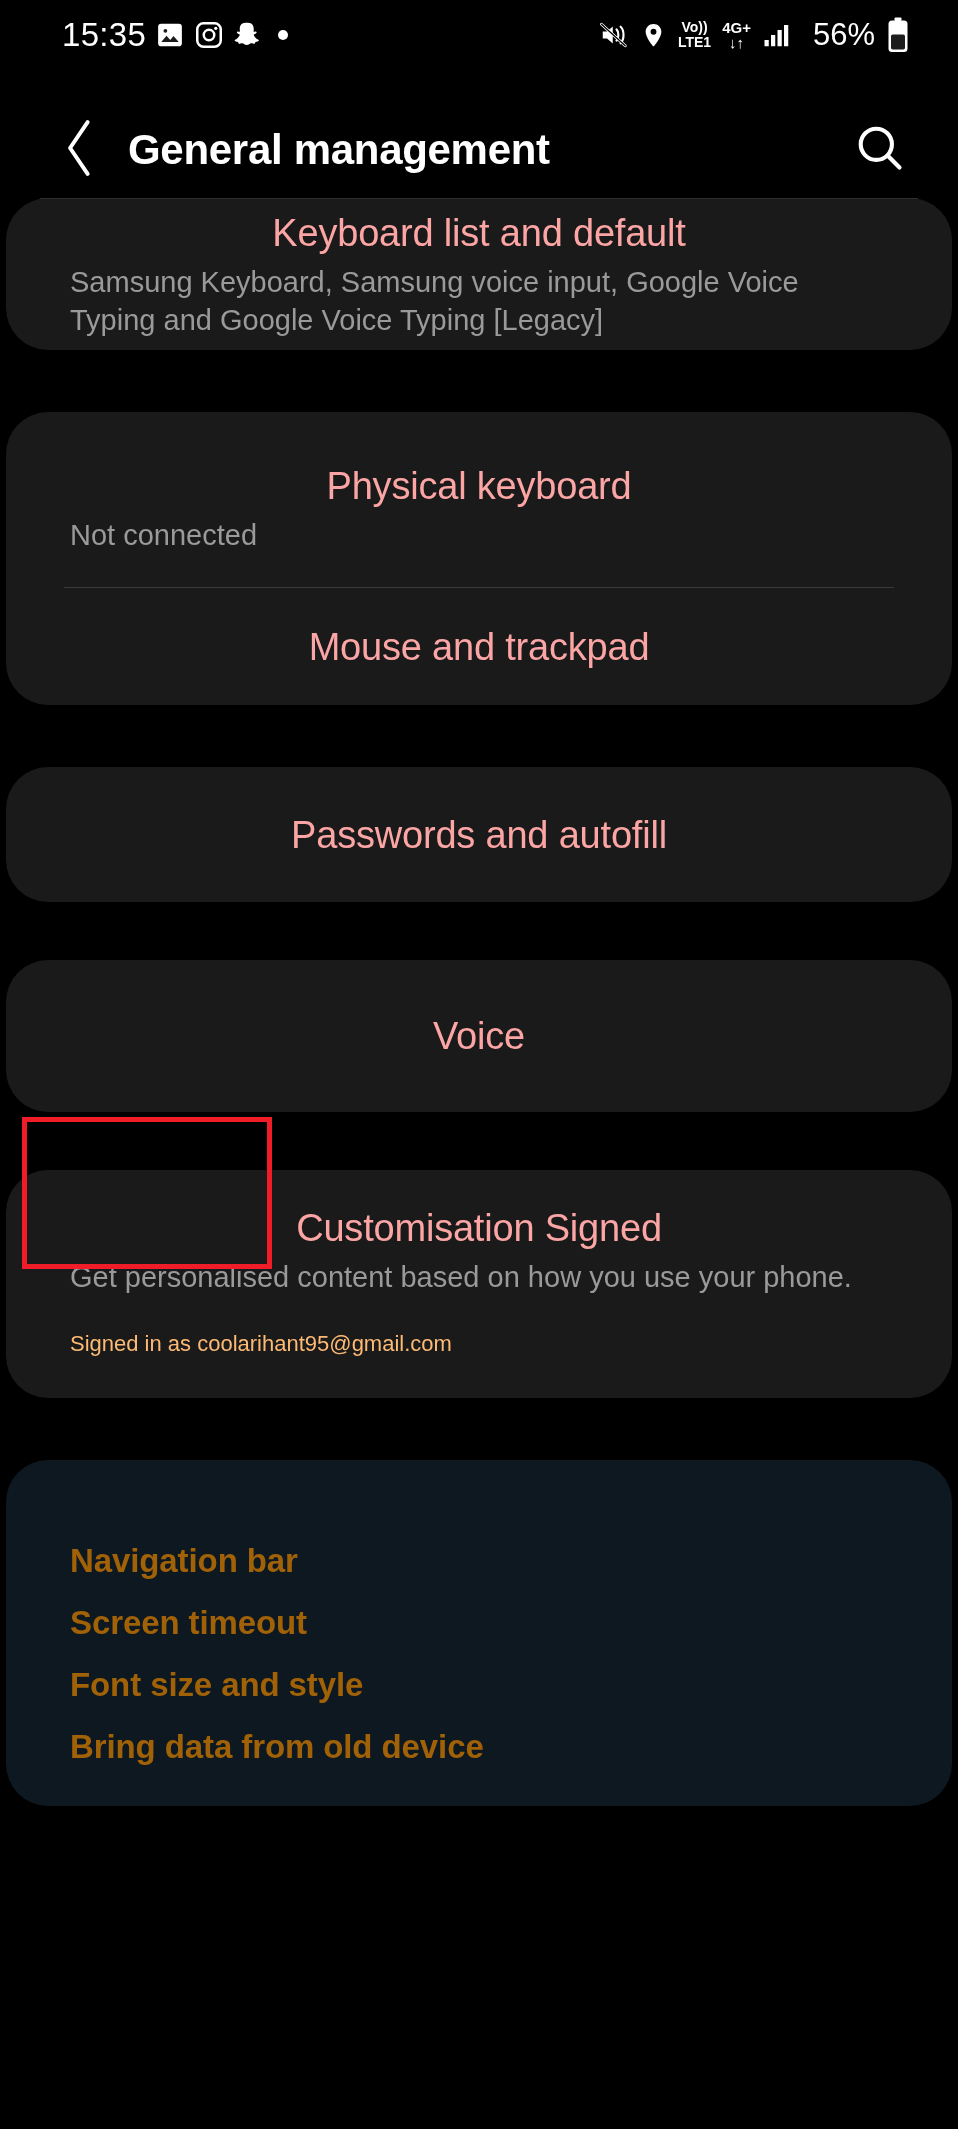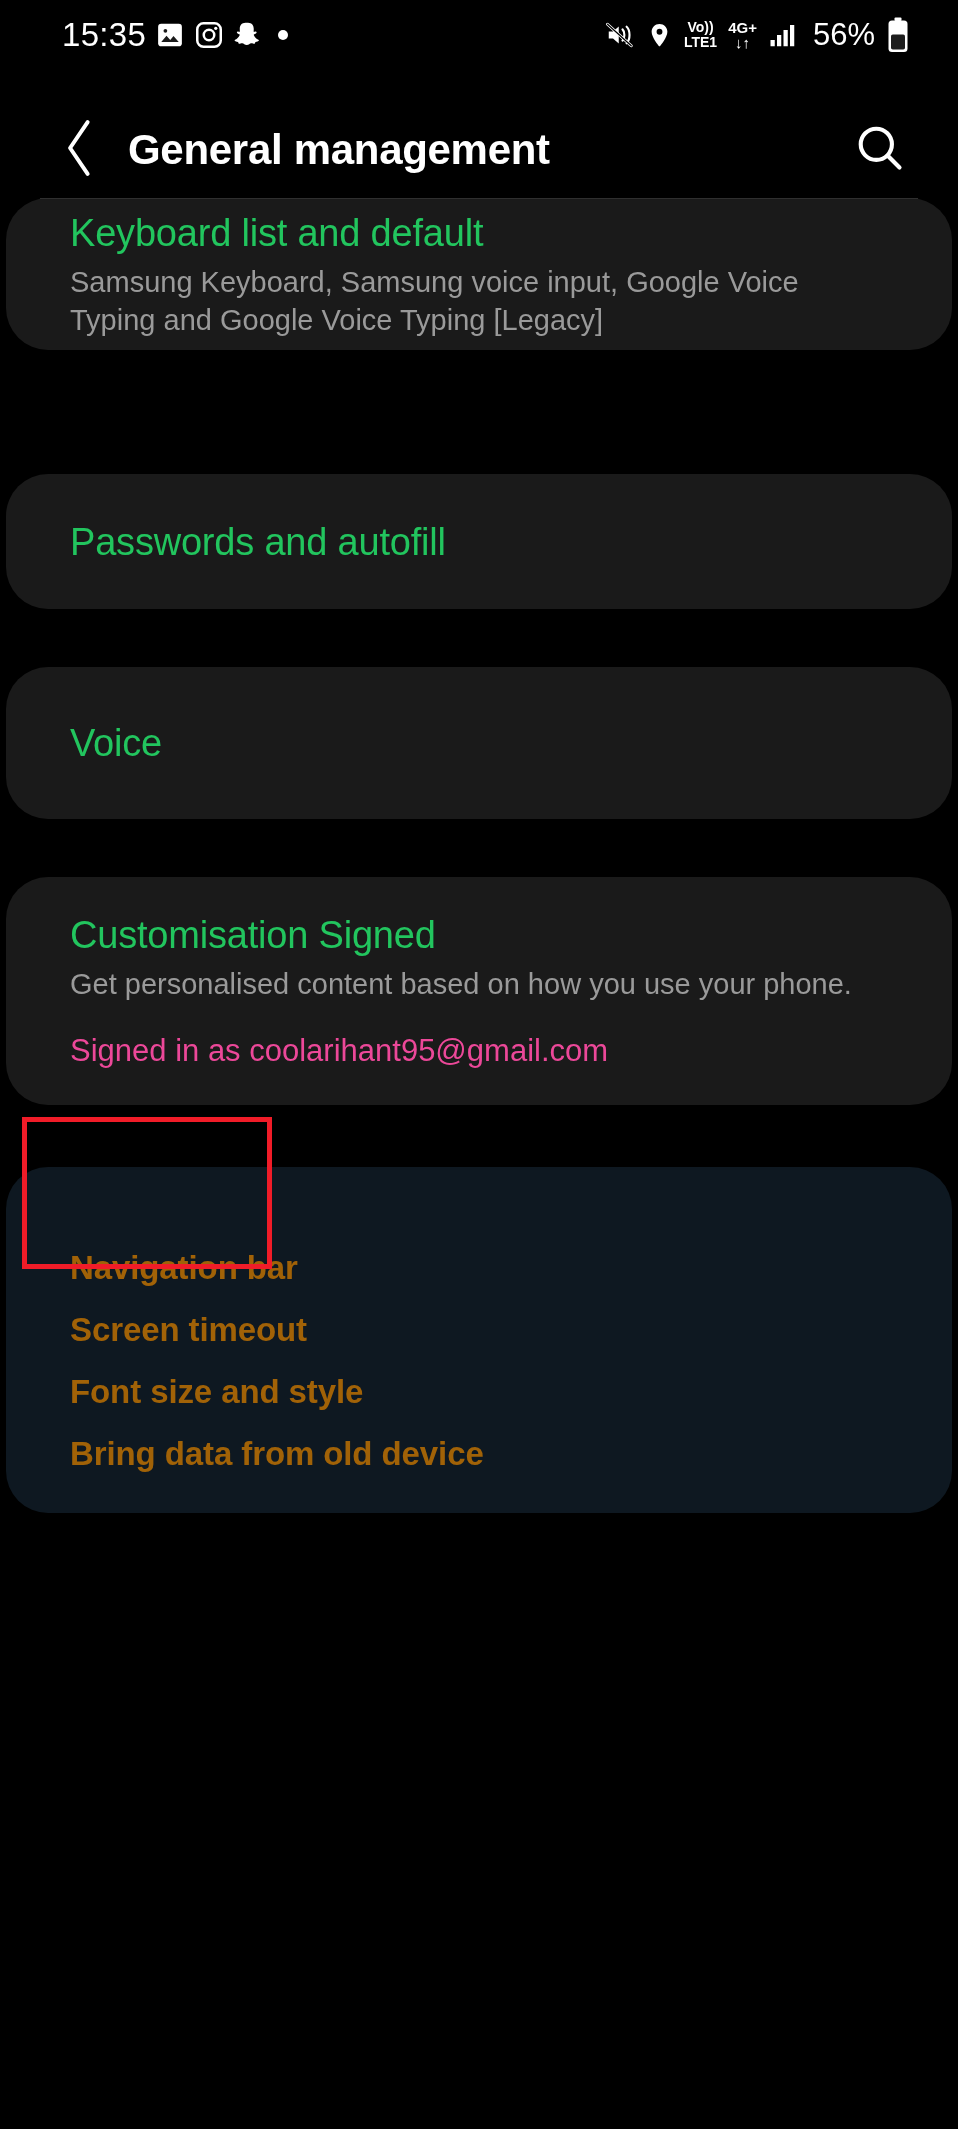--- a/index.html
+++ b/index.html
@@ -17,21 +17,21 @@
     display:flex; align-items:center; justify-content:space-between;
     padding:0 48px 0 62px;
   }
   .sb-left{ display:flex; align-items:center; gap:9px; }
   .sb-time{ color:#fff; font-size:33px; letter-spacing:.3px; font-weight:400; }
   .sb-right{ display:flex; align-items:center; gap:11px; }
   .ic{ display:inline-flex; align-items:center; justify-content:center; }
   .sb-dot{ width:10px; height:10px; border-radius:50%; background:#fff; margin-left:6px;}
   .volte{ color:#fff; font-size:14px; line-height:15px; font-weight:700; text-align:center;}
   .net4g{ color:#fff; font-size:15px; line-height:15px; font-weight:700; text-align:center;}
-  .sb-batt-txt{ color:#fff; font-size:31px; font-weight:400; margin-left:4px;}
+  .sb-batt-txt{ color:#fff; font-size:31px; font-weight:400; margin-left:10px;}
 
   
   .header{
     position:absolute; left:0; top:102px; width:958px; height:96px;
     display:flex; align-items:center;
   }
   .back-btn{ width:76px; margin-left:42px; display:flex; align-items:center; justify-content:center; cursor:pointer;}
   .page-title{
     color:#fff; font-size:42px; font-weight:700; letter-spacing:-.3px;
     margin-left:10px; white-space:nowrap;
@@ -47,23 +47,23 @@
     position:relative;
   }
   .card-top-edge{
     position:absolute; left:34px; right:34px; top:0; height:1px;
     background:#2f2f2f;
   }
   .gap-lg{ height:62px; }
   .gap-md{ height:58px; }
 
   .row{ padding:0 64px; display:flex; flex-direction:column; justify-content:center; cursor:pointer;}
-  .row-title{ color:#22c55e; font-size:38px; font-weight:400; letter-spacing:-.2px; line-height:46px;}
+  .row-title{ color:#fca5a5; font-size:38px; font-weight:400; letter-spacing:-.2px; line-height:46px;text-align:center;}
   .row-sub{ color:#9a9a9a; font-size:29px; font-weight:400; line-height:38px; margin-top:7px;}
-  .row-link{ color:#ec4899; font-size:31px; font-weight:400; line-height:40px; margin-top:28px;}
+  .row-link{ color:#fdba74; font-size:22px; font-weight:400; line-height:40px; margin-top:28px;}
   .divider{ height:1px; background:#3a3a3a; margin:0 58px; }
 
   
   .card-blue{
     margin:0 6px; background:#0e1821; border-radius:42px;
     padding:58px 64px 40px 64px;
   }
   .blue-title{ color:#f2f2f2; font-size:40px; font-weight:400; letter-spacing:-.2px;}
   .blue-link{
     color:#a16207; font-size:33px; font-weight:700; letter-spacing:-.1px;
@@ -183,20 +183,30 @@
   <div class="card" style="height:152px;">
     <div class="card-top-edge"></div>
     <div class="row" style="height:152px;">
       <div class="row-title">Keyboard list and default</div>
       <div class="row-sub">Samsung Keyboard, Samsung voice input, Google Voice Typing and Google Voice Typing [Legacy]</div>
     </div>
   </div>
 
   <div class="gap-lg"></div>
 
+  <div class="card" style="height:293px;">
+    <div class="row" style="height:175px;padding-top:18px;">
+      <div class="row-title">Physical keyboard</div>
+      <div class="row-sub">Not connected</div>
+    </div>
+    <div class="divider"></div>
+    <div class="row" style="height:117px;">
+      <div class="row-title">Mouse and trackpad</div>
+    </div>
+  </div>
 
   <div class="gap-lg"></div>
 
   <div class="card" style="height:135px;">
     <div class="row" style="height:135px;">
       <div class="row-title">Passwords and autofill</div>
     </div>
   </div>
 
   <div class="gap-md"></div>

